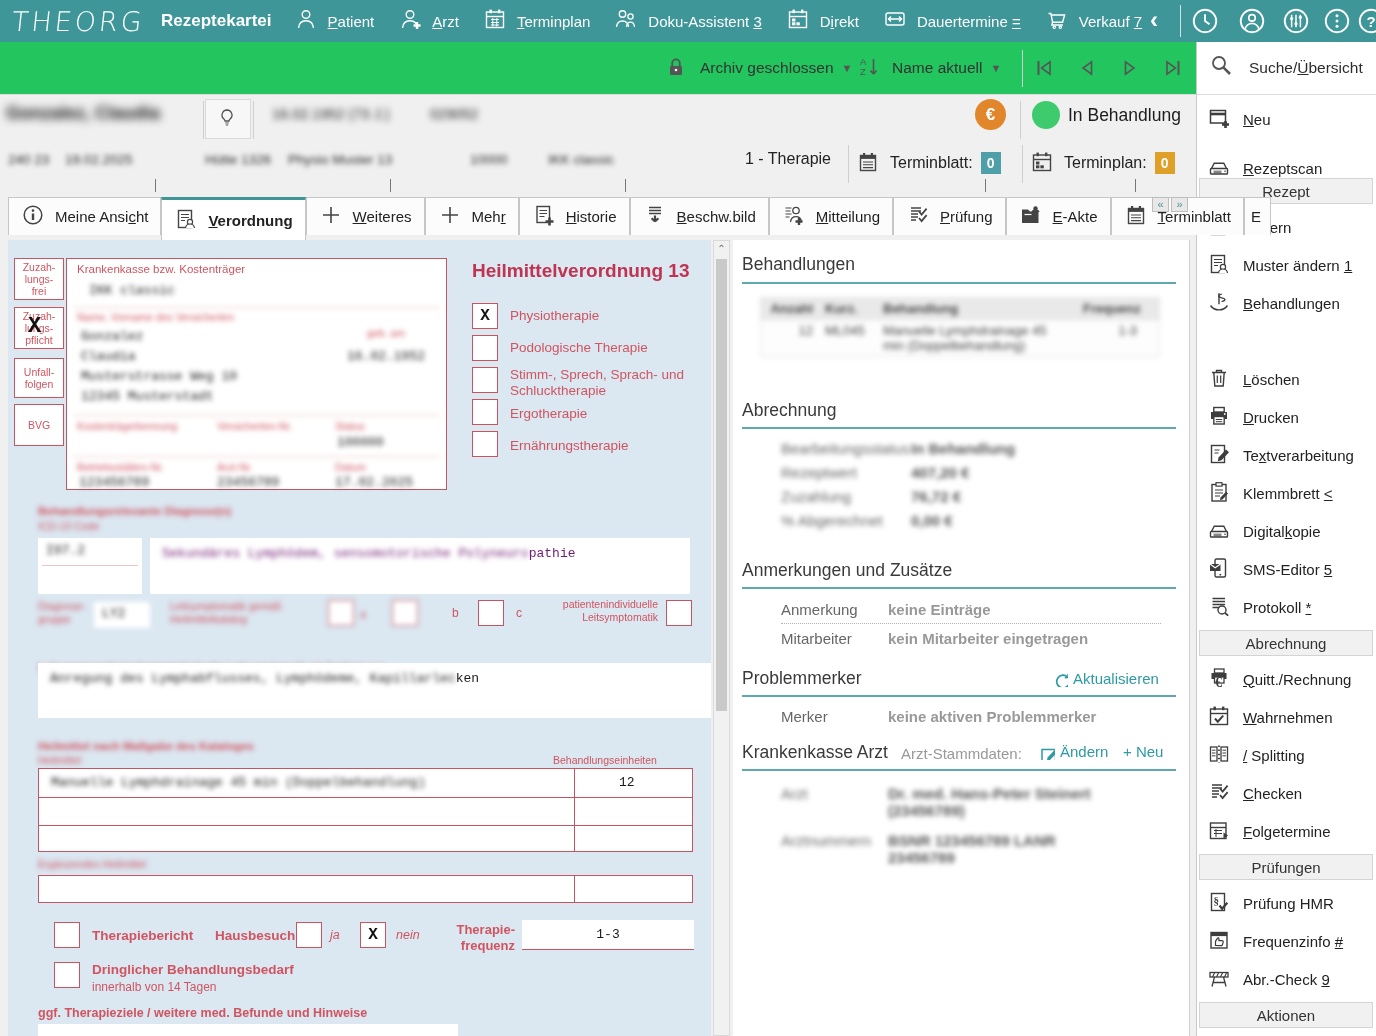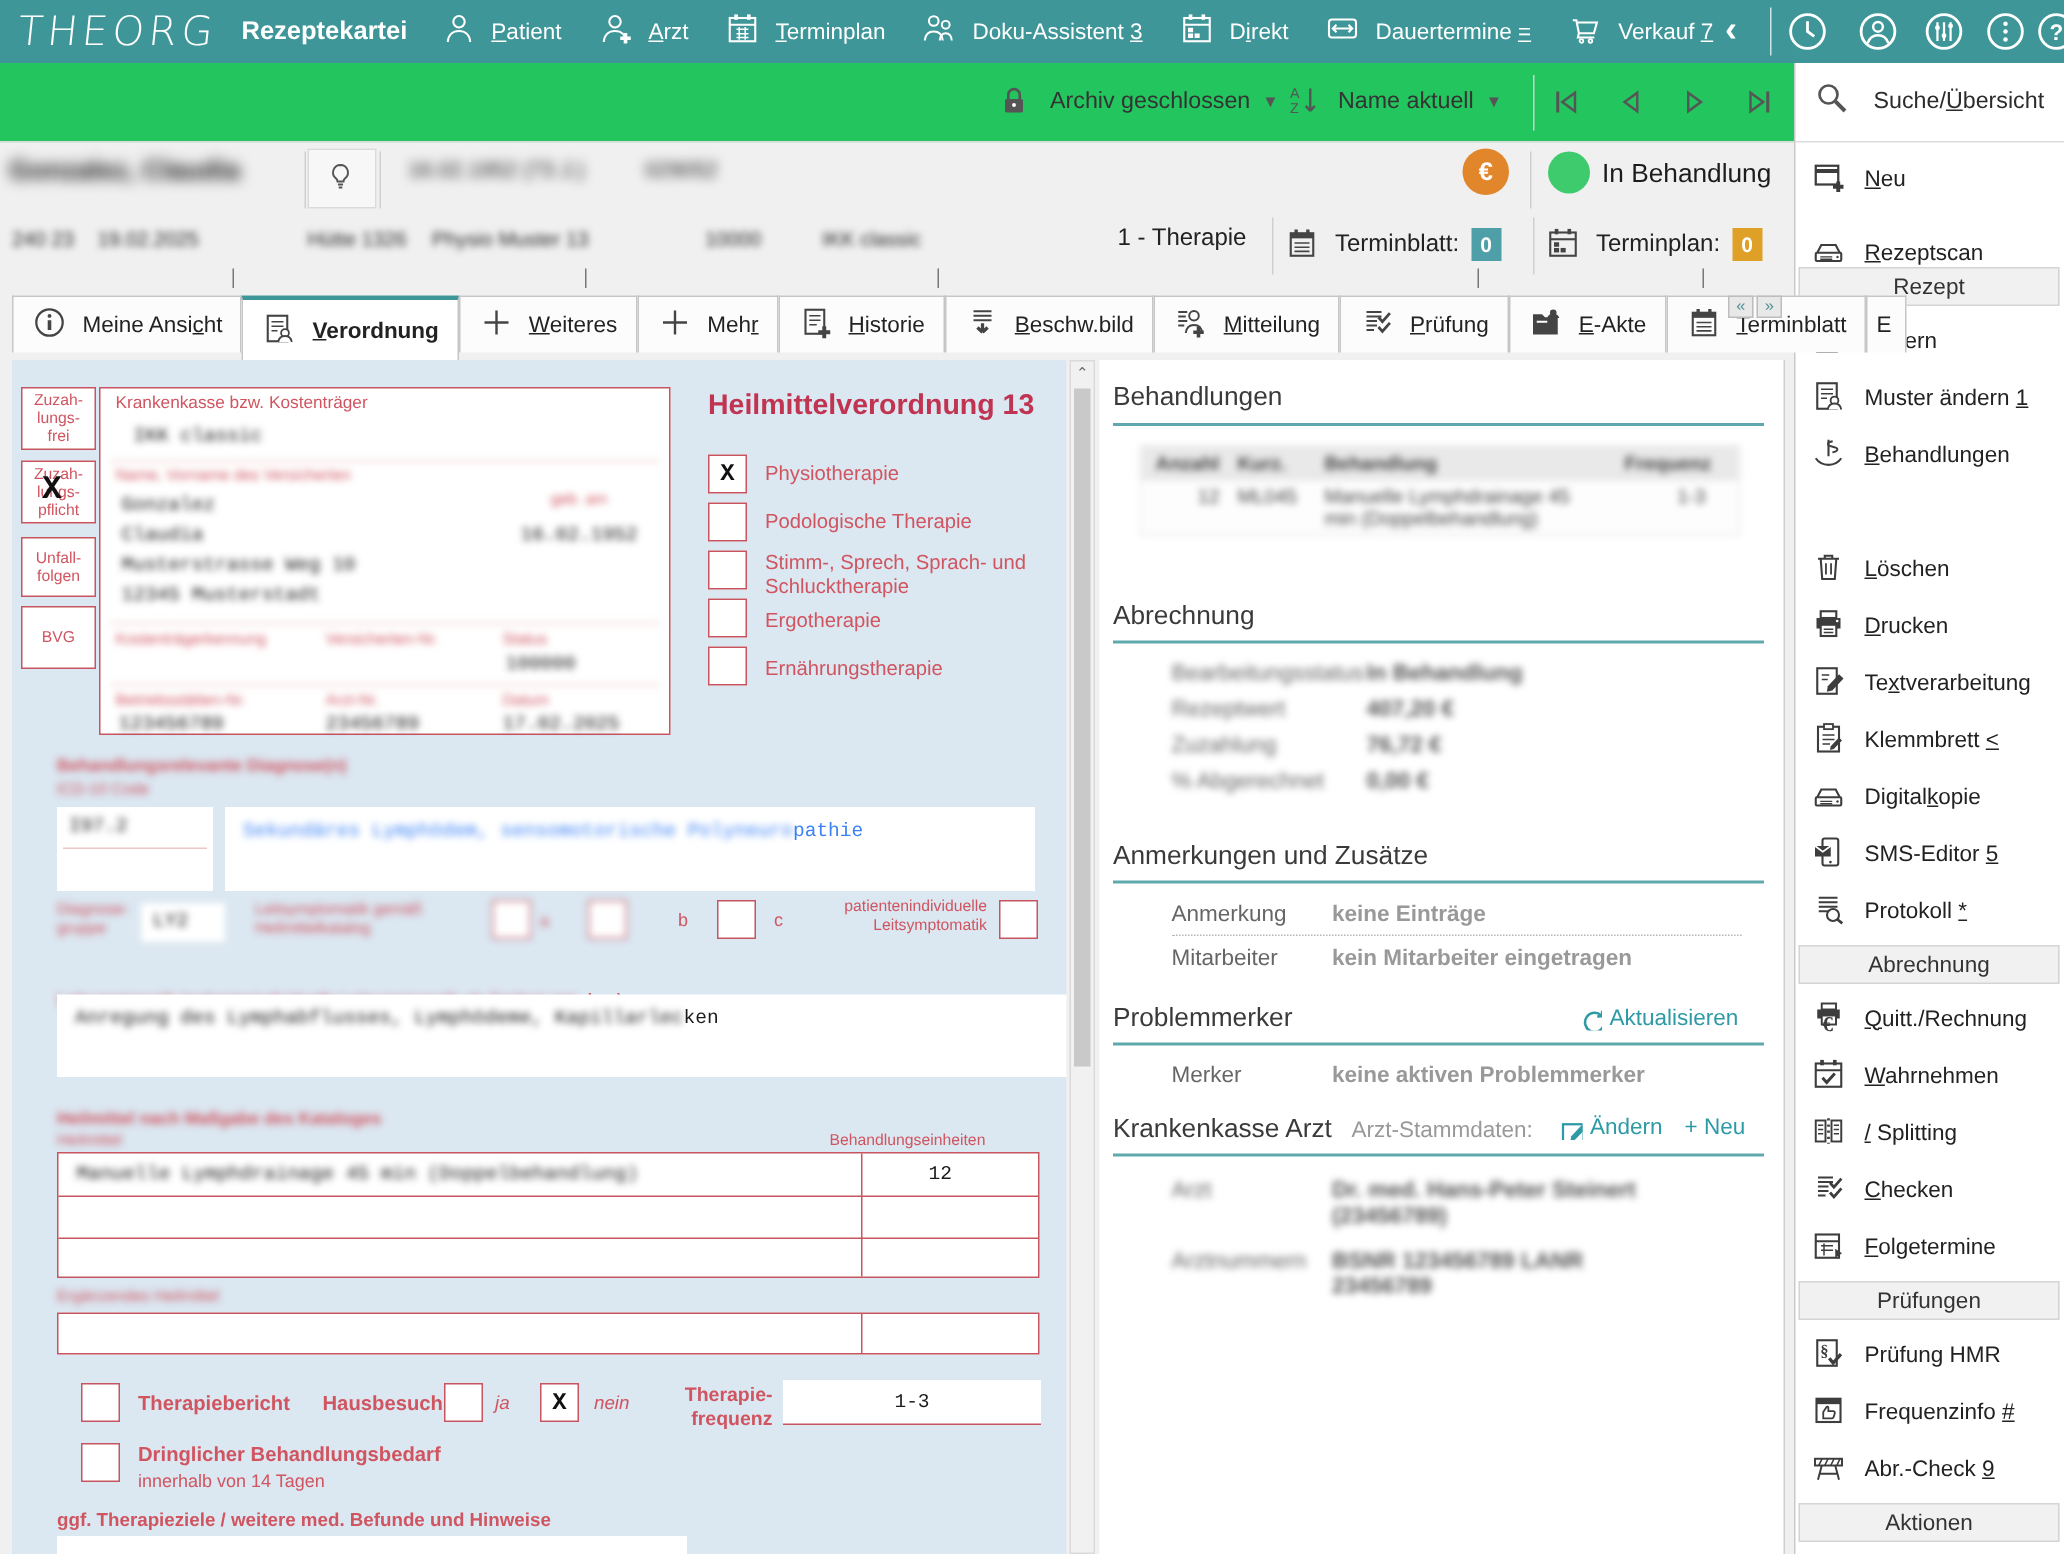--- a/index.html
+++ b/index.html
@@ -819,21 +819,21 @@
         </div>
       <div class="tlabel" style="top:198px">Ernährungstherapie</div>
 
       <div class="abs redh bl" style="left:30px;top:265px">Behandlungsrelevante Diagnose(n)</div>
       <div class="abs rl bl" style="left:30px;top:280px">ICD-10 Code</div>
       <div class="wfield" style="left:30px;top:298px;width:104px;height:56px">
         <div class="mval bl" style="padding:5px 8px">I97.2</div>
         <div class="pinkline" style="top:27px;position:absolute;left:4px;right:4px"></div>
       </div>
       <div class="wfield" style="left:142px;top:298px;width:540px;height:56px">
-        <div class="mono" style="padding:8px 12px;font-size:13px;color:#3b82f6"><span class="bl">Sekundäres Lymphödem, sensomotorische Polyneuro</span><span>pathie</span></div>
+        <div class="mono" style="padding:8px 12px;font-size:13px;color:#701a75"><span class="bl">Sekundäres Lymphödem, sensomotorische Polyneuro</span><span>pathie</span></div>
       </div>
 
       <div class="abs rl bl" style="left:30px;top:360px;line-height:13px"><span>Diagnose-</span><br><span>gruppe</span></div>
       <div class="wfield bl" style="left:86px;top:362px;width:56px;height:26px">
           <div class="mval" style="padding:4px 8px">LY2</div>
         </div>
       <div class="abs rl bl" style="left:162px;top:360px;line-height:13px"><span>Leitsymptomatik gemäß</span><br><span>Heilmittelkatalog</span></div>
       <div class="cb bl" style="left:320px;top:360px"></div>
       <div class="abs rl bl" style="left:352px;top:368px">a</div>
       <div class="cb bl" style="left:384px;top:360px"></div>

